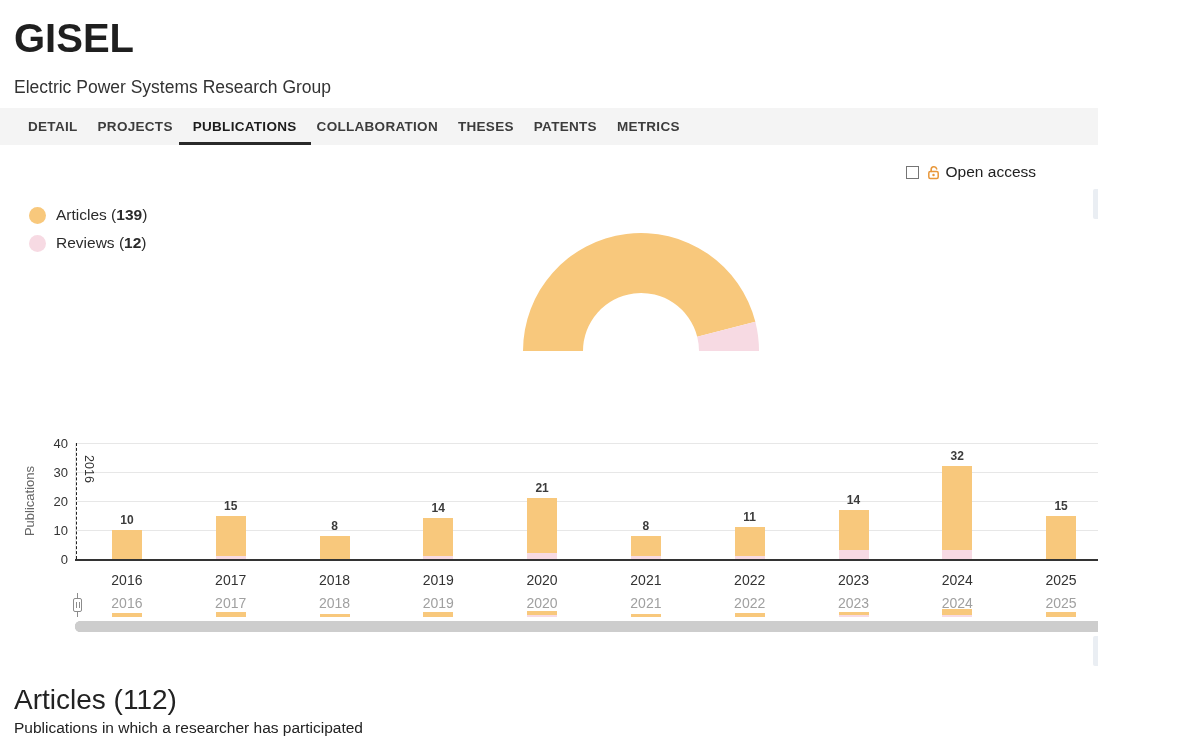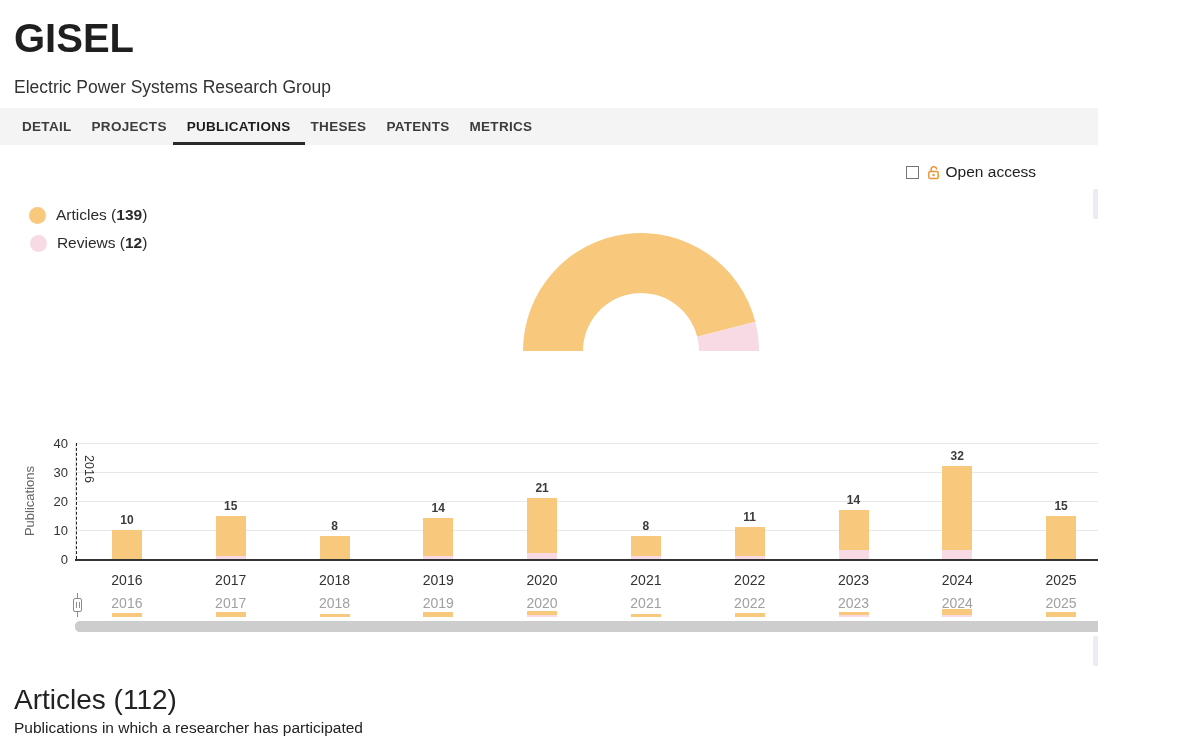--- a/index.html
+++ b/index.html
@@ -4,37 +4,37 @@
 <style>
   * { box-sizing: border-box; margin: 0; padding: 0; }
   html,body { background:#fff; }
   body { font-family: "Liberation Sans", sans-serif; color:#222; }
   .canvas { position:relative; width:1098px; height:748px; background:#fff; overflow:hidden; }
 
   .app-title { position:absolute; left:14px; top:16px; font-size:40px; font-weight:700; color:#1f1f1f; }
   .app-subtitle { position:absolute; left:14px; top:77px; font-size:17.5px; color:#333; }
 
   .tabbar { position:absolute; left:0; top:108px; width:1186px; height:37px; background:#f4f4f4;
-            display:flex; align-items:center; padding-left:22px; gap:20px; }
+            display:flex; align-items:center; padding-left:28px; gap:20px; }
   .tab { position:relative; font-size:13.5px; font-weight:700; color:#3c3c3c; letter-spacing:0.3px;
          height:100%; display:flex; align-items:center; cursor:pointer; }
   .tab.active { color:#1c1c1c; }
   .tab.active::after { content:""; position:absolute; left:-14px; right:-14px; bottom:0; height:3px; background:#2a2a2a; }
 
   .oa-row { position:absolute; top:163px; right:62px; display:flex; align-items:center; gap:5px; font-size:15.5px; color:#222; cursor:pointer; }
   .oa-check { appearance:none; -webkit-appearance:none; width:13px; height:13px; border:1px solid #757575; background:#fff; margin:0 2px 0 0; }
 
   .menu-btn { position:absolute; width:31px; height:30px; background:#eaeef3; border-radius:2px;
               display:flex; flex-direction:column; justify-content:center; align-items:center; gap:3px; cursor:pointer; }
   .menu-btn .bar { width:16px; height:1.5px; background:#4a4a4a; }
   .menu-btn.top { left:1093px; top:189px; }
   .menu-btn.bottom { left:1093px; top:636px; }
 
   .donut-legend { position:absolute; left:29px; top:201px; }
-  .dl-item { display:flex; align-items:center; height:28px; gap:10px; font-size:15.5px; color:#2b2b2b;justify-content:flex-end; }
+  .dl-item { display:flex; align-items:center; height:28px; gap:10px; font-size:15.5px; color:#2b2b2b; }
   .dl-dot { width:17px; height:17px; border-radius:50%; flex:0 0 auto; }
 
   .donut-svg { position:absolute; left:523px; top:233px; }
 
   .chart { position:absolute; left:0; top:0; }
   .gridline { position:absolute; height:1px; background:#e7e7e7; }
   .plot-border { position:absolute; width:1px; background:#e7e7e7; }
   .xaxis-line { position:absolute; height:1.5px; background:#333; }
   .ytick { position:absolute; width:40px; text-align:right; font-size:13px; color:#333; }
   .ylabel { position:absolute; width:120px; height:16px; text-align:center; font-size:13px; color:#666; transform:rotate(-90deg); }
@@ -62,20 +62,21 @@
 
 <div class="canvas">
 
   <h1 class="app-title">GISEL</h1>
   <div class="app-subtitle">Electric Power Systems Research Group</div>
 
   <nav class="tabbar" id="tabbar">
       <div class="tab">DETAIL</div>
       <div class="tab">PROJECTS</div>
       <div class="tab active">PUBLICATIONS</div>
+      <div class="tab">COLLABORATION</div>
       <div class="tab">THESES</div>
       <div class="tab">PATENTS</div>
       <div class="tab">METRICS</div>
     </nav>
 
   <label class="oa-row">
     <input type="checkbox" class="oa-check" style="">
     <svg width="15" height="15" viewBox="0 0 16 16">
       <path d="M5.5 7 V4.8 a3 3 0 0 1 5.9 -0.7" fill="none" stroke="#e8973a" stroke-width="1.7" stroke-linecap="round"></path>
       <rect x="3" y="7" width="10" height="7.5" rx="1.6" fill="none" stroke="#e8973a" stroke-width="1.6"></rect>

